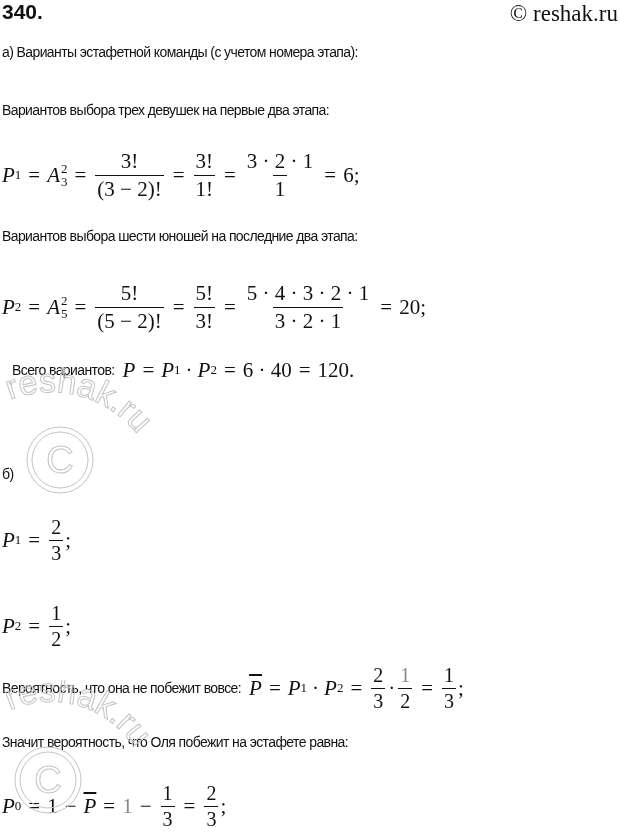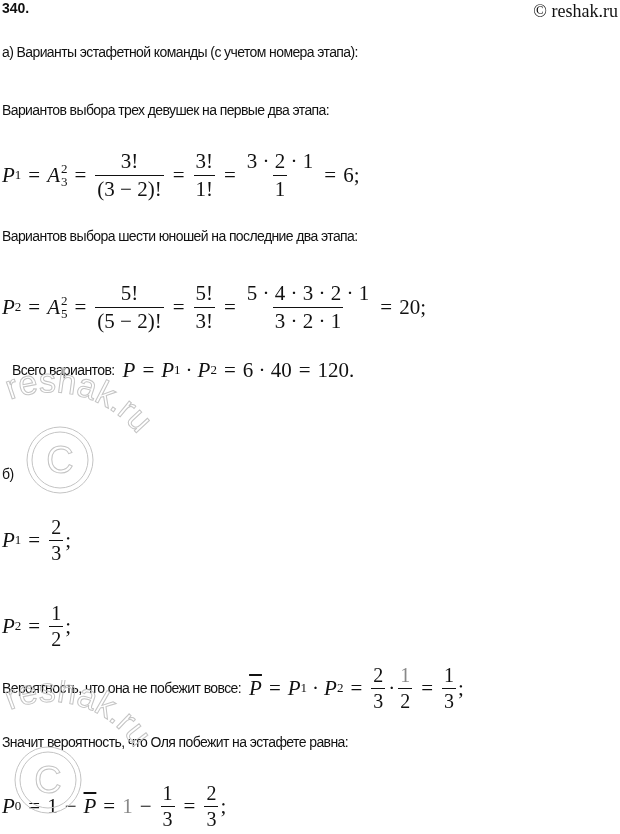--- a/index.html
+++ b/index.html
@@ -18,26 +18,26 @@
     .abs { position: absolute; white-space: nowrap; }
     .text {
       font-family: "Liberation Sans Narrow", "Liberation Sans", "DejaVu Sans", sans-serif;
       font-size: 14px;
       letter-spacing: -0.6px;
       transform-origin: left center;
     }
     .header-num {
       font-family: "Liberation Sans", "DejaVu Sans", sans-serif;
       font-weight: bold;
-      font-size: 14px;
+      font-size: 21px;
       left: 2px; top: 0px;
     }
     .header-copy {
       font-family: "Liberation Serif", "DejaVu Serif", serif;
-      font-size: 18px;
+      font-size: 23px;
       right: 2px; top: 1px;
     }
     .math {
       font-family: "Liberation Serif", "DejaVu Serif", serif;
       font-size: 21px;
       display: flex;
       align-items: center;
     }
     .math .v { font-style: italic; }
     .math sub { font-size: 13px; vertical-align: -5px; font-style: normal; }

